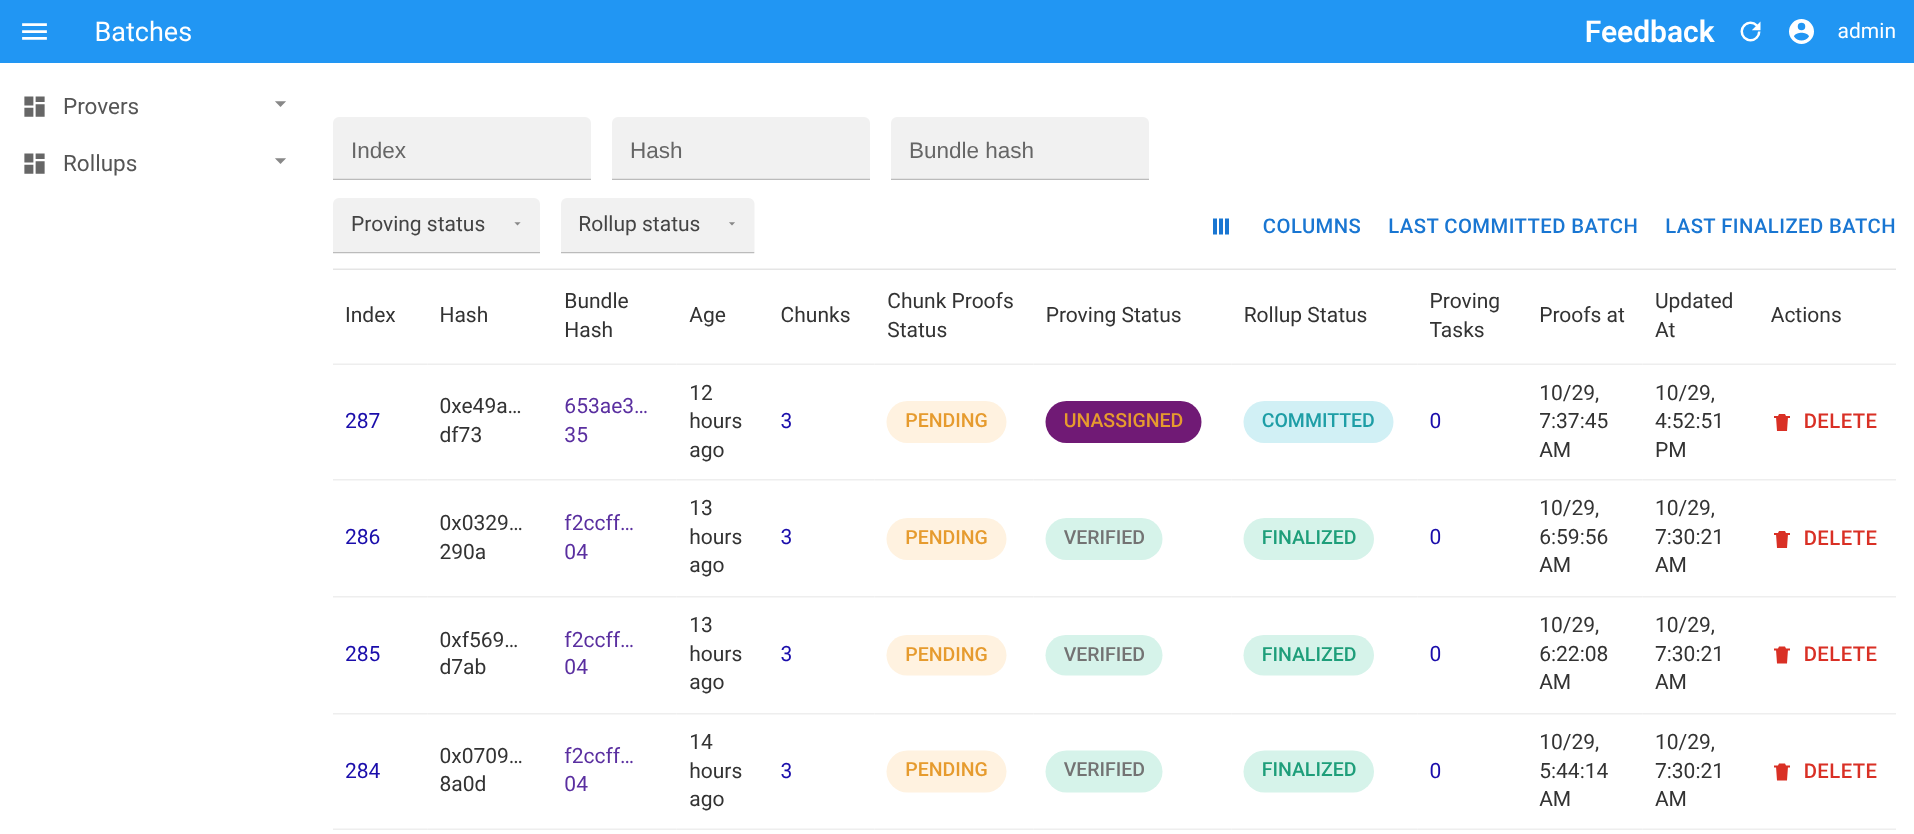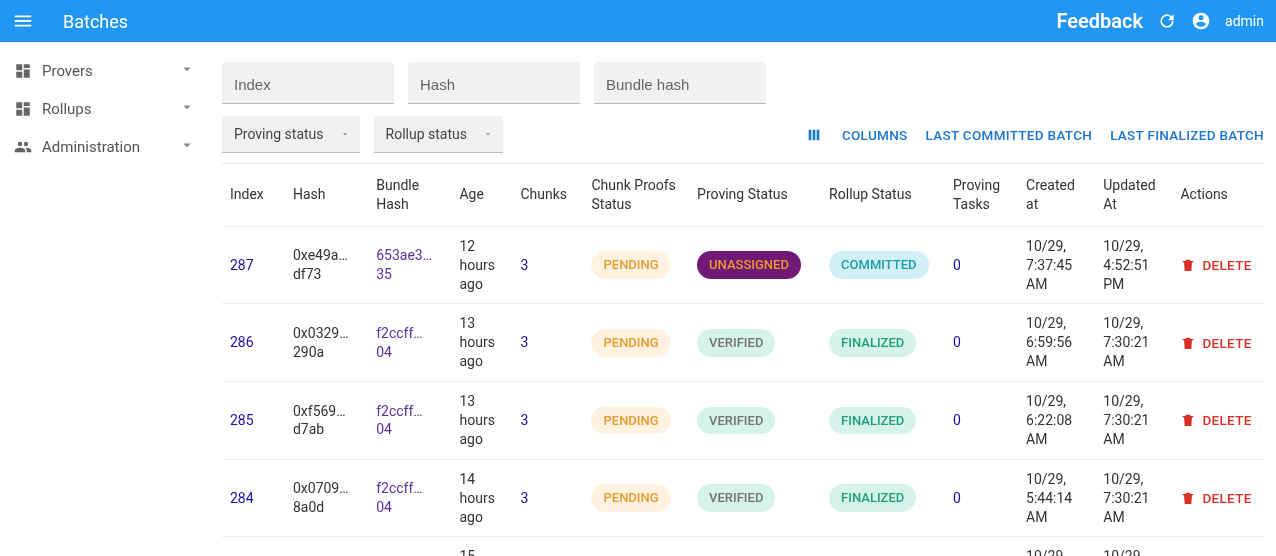--- a/index.html
+++ b/index.html
@@ -41,21 +41,21 @@
       cursor: pointer;
       color: #555;
       font-size: 15px;
     }
     .sidebar-item .icon-wrap { width: 24px; display: flex; align-items: center; }
     .sidebar-item .icon-wrap svg { fill: #666; }
     .sidebar-item .label { flex: 1; margin-left: 4px; }
     .sidebar-item .expand svg { fill: #888; }
     .content {
       flex: 1;
-      padding: 20px 12px 0 12px;
+      padding: 36px 12px 0 12px;
       overflow: hidden;
       display: flex;
       flex-direction: column;
     }
     .filters-row { display: flex; gap: 14px; margin-bottom: 12px; }
     .text-filter {
       background: #f1f1f1;
       border: none;
       border-bottom: 1px solid #bbb;
       border-top-left-radius: 4px;
@@ -196,33 +196,20 @@
           </svg>
       </span>
     </div>
     <div class="sidebar-item">
       <span class="icon-wrap">
         <svg width="18" height="18" viewBox="0 0 24 24">
             <path d="M3 3h8v8H3zM13 3h8v5h-8zM13 10h8v11h-8zM3 13h8v8H3z"></path>
           </svg>
       </span>
       <span class="label">Rollups</span>
-      <span class="expand">
-        <svg width="18" height="18" viewBox="0 0 24 24">
-            <path d="M7 10l5 5 5-5z"></path>
-          </svg>
-      </span>
-    </div>
-    <div class="sidebar-item">
-      <span class="icon-wrap">
-        <svg width="18" height="18" viewBox="0 0 24 24">
-            <path d="M16 11a3 3 0 100-6 3 3 0 000 6zm-8 0a3 3 0 100-6 3 3 0 000 6zm0 2c-2.33 0-7 1.17-7 3.5V19h14v-2.5C15 14.17 10.33 13 8 13zm8 0c-.29 0-.62.02-.97.05A4.49 4.49 0 0117 16.5V19h6v-2.5c0-2.33-4.67-3.5-7-3.5z"></path>
-          </svg>
-      </span>
-      <span class="label">Administration</span>
       <span class="expand">
         <svg width="18" height="18" viewBox="0 0 24 24">
             <path d="M7 10l5 5 5-5z"></path>
           </svg>
       </span>
     </div>
   </div>
 
   <div class="content">
     <div class="filters-row">
@@ -279,21 +266,21 @@
           <tr>
             <th>Index</th>
             <th>Hash</th>
             <th>Bundle Hash</th>
             <th>Age</th>
             <th>Chunks</th>
             <th>Chunk Proofs Status</th>
             <th>Proving Status</th>
             <th>Rollup Status</th>
             <th>Proving Tasks</th>
-            <th>Created at</th>
+            <th>Proofs at</th>
             <th>Updated At</th>
             <th>Actions</th>
           </tr>
         </thead>
         <tbody id="tbody">
             <tr>
               <td><span class="link-blue">287</span></td>
               <td class="hash-cell"><span>0xe49a…</span><span class="line2">df73</span></td>
               <td class="hash-cell"><span class="link-purple">653ae3…</span><span class="line2 link-purple">35</span></td>
               <td>12 hours ago</td>

